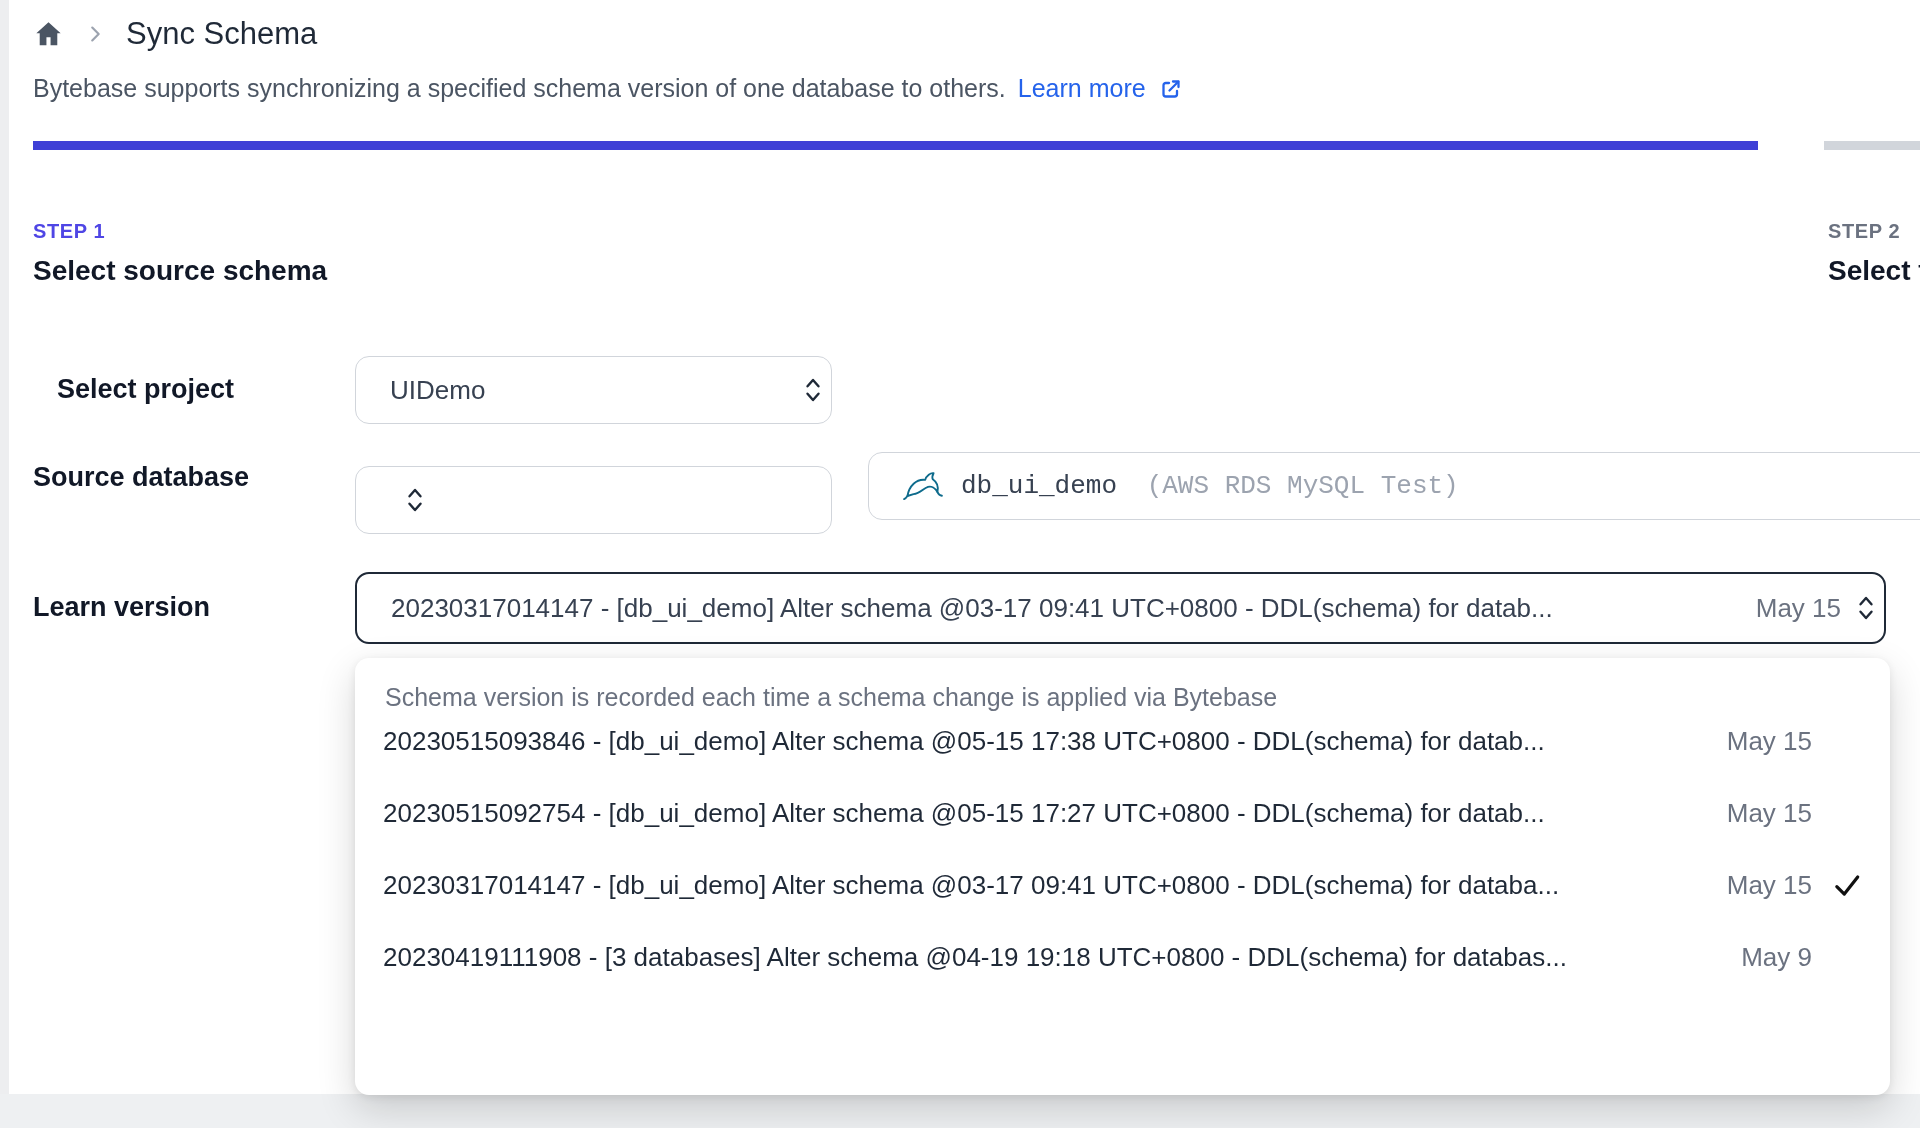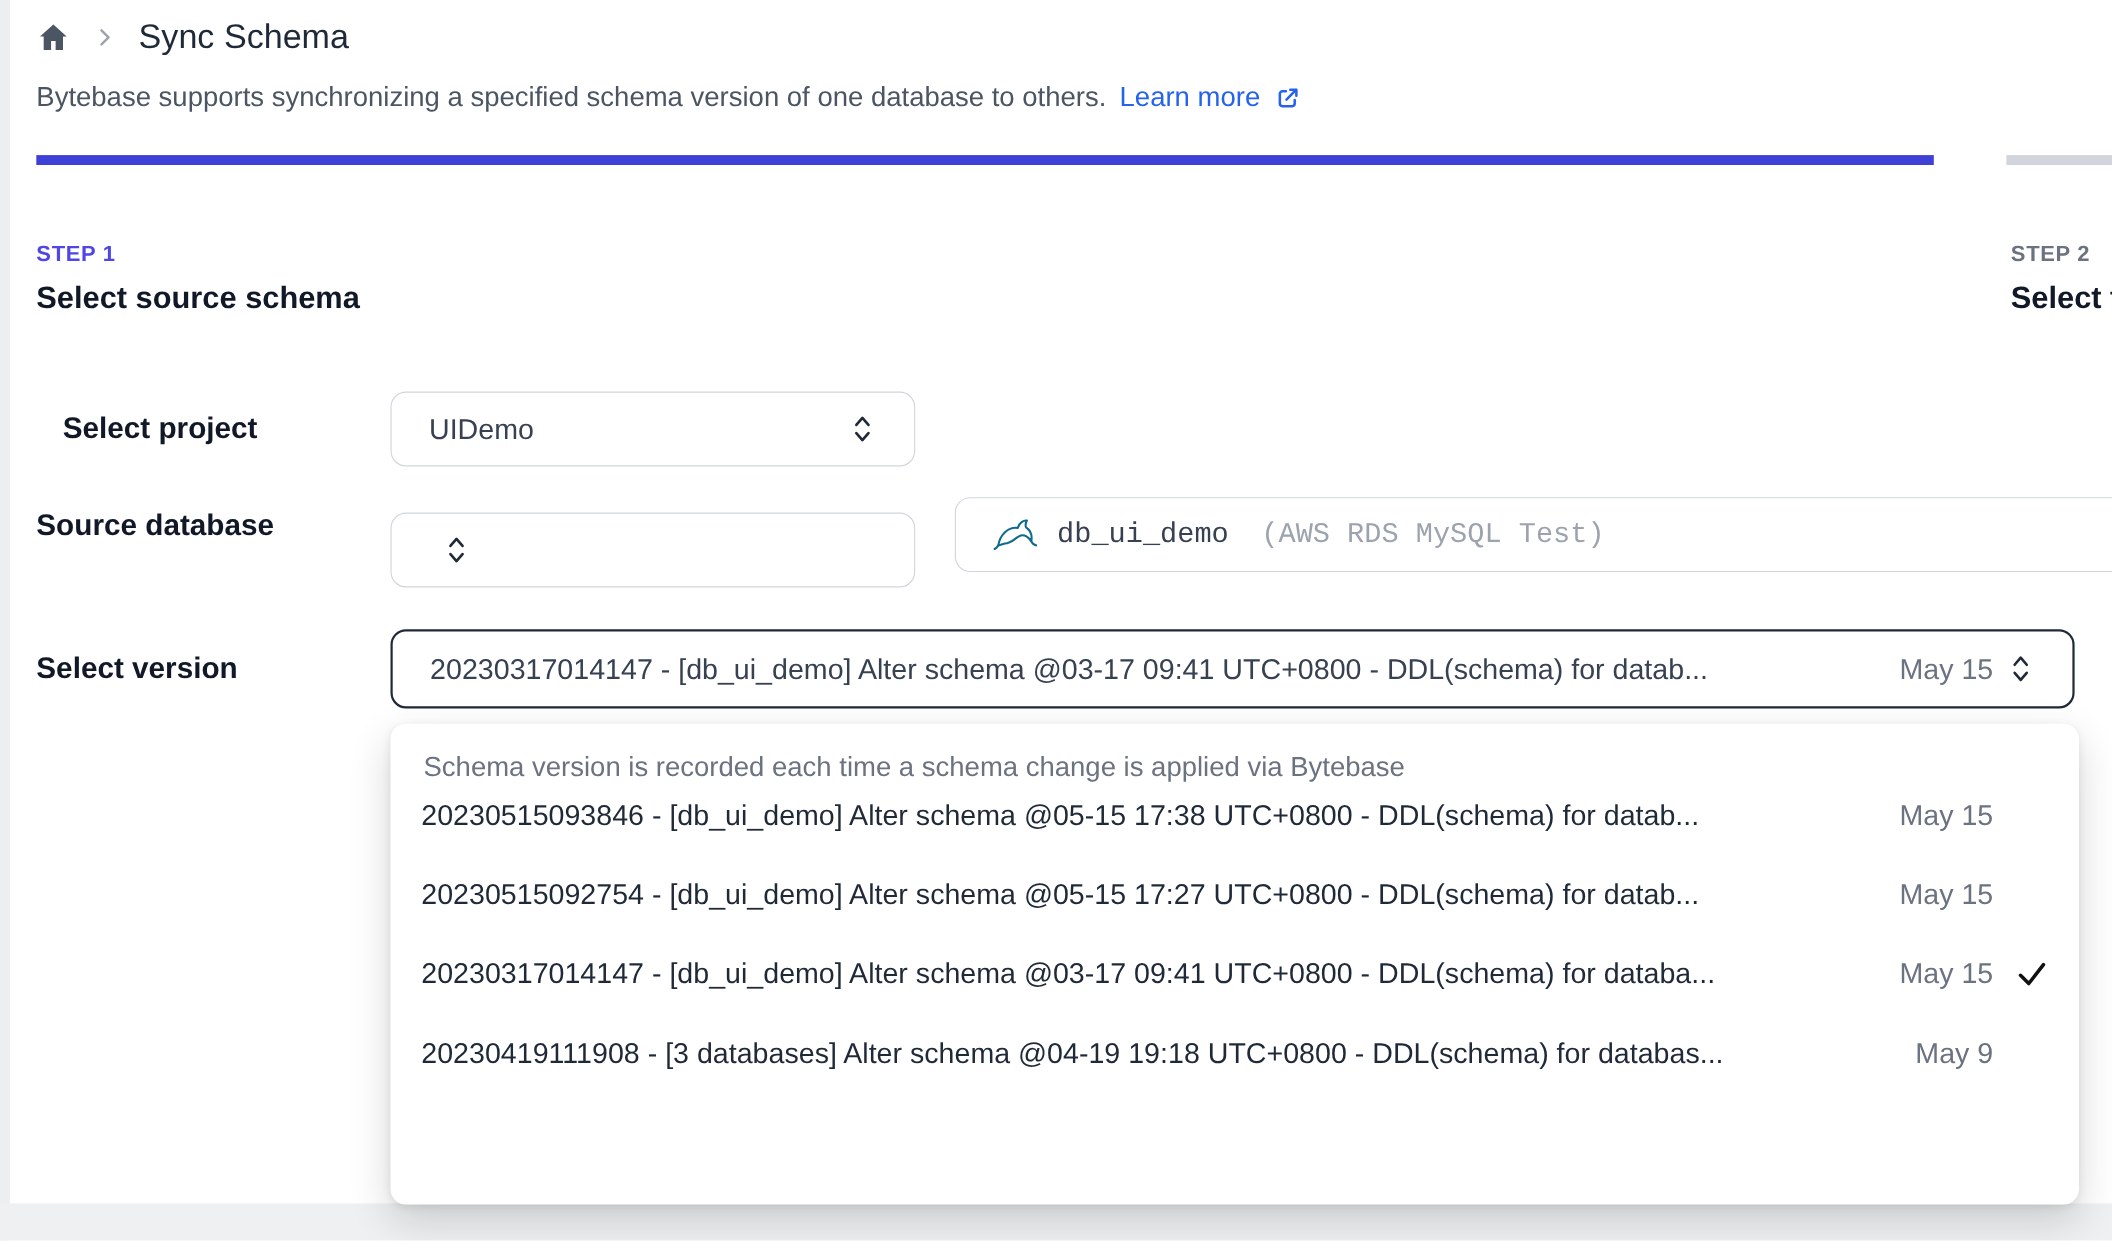--- a/index.html
+++ b/index.html
@@ -29,21 +29,21 @@
   .step .step-title{font-size:28px;font-weight:700;margin-top:12px;color:#111827;}
   .step.active{left:33px;}
   .step.active .step-label{color:var(--accent,#4f46e5);}
   .step.upcoming{left:1828px;width:220px;}
   .step.upcoming .step-label{color:#6b7280;}
 
   
   .form-label{position:absolute;left:33px;font-size:27px;font-weight:600;color:#111827;white-space:nowrap;}
   .select{
     position:absolute;height:68px;background:#fff;border:1px solid #d1d5db;border-radius:14px;
-    display:flex;align-items:center;padding:0 36px 0 34px;box-sizing:border-box;cursor:pointer;
+    display:flex;align-items:center;padding:0 7px 0 34px;box-sizing:border-box;cursor:pointer;
   }
   .select .value{font-size:26px;color:#374151;flex:1 1 auto;min-width:0;overflow:hidden;white-space:nowrap;}
   .select .muted{color:#9ca3af;}
   .select .chevrons{flex:0 0 auto;margin-left:14px;display:flex;align-items:center;}
   .select.focused{border:2px solid #1f2937;height:72px;}
   .select .sel-date{flex:0 0 auto;font-size:26px;color:#6b7280;margin-left:18px;}
   .db-name{font-weight:500;color:#374151;margin-right:14px;white-space:nowrap;}
   .db-icon{flex:0 0 auto;margin-right:18px;display:flex;align-items:center;}
 
   
@@ -142,21 +142,21 @@
       <span class="muted">(AWS RDS MySQL Test)</span>
     </span>
     <span class="chevrons">
       <svg width="22" height="30" viewBox="0 0 24 32" fill="none" stroke="#1f2937" stroke-width="2.6" stroke-linecap="round" stroke-linejoin="round">
         <path d="M6 12l6-7 6 7"></path>
           <path d="M6 20l6 7 6-7"></path>
       </svg>
     </span>
   </div>
 
-  <div class="form-label" style="top:592px;">Select version</div>
+  <div class="form-label" style="top:592px;">Learn version</div>
   <div class="select focused" style="left:355px;top:572px;width:1531px;">
     <span class="value">20230317014147 - [db_ui_demo] Alter schema @03-17 09:41 UTC+0800 - DDL(schema) for datab...</span>
     <span class="sel-date">May 15</span>
     <span class="chevrons">
       <svg width="22" height="30" viewBox="0 0 24 32" fill="none" stroke="#1f2937" stroke-width="2.6" stroke-linecap="round" stroke-linejoin="round">
         <path d="M6 12l6-7 6 7"></path>
           <path d="M6 20l6 7 6-7"></path>
       </svg>
     </span>
   </div>

